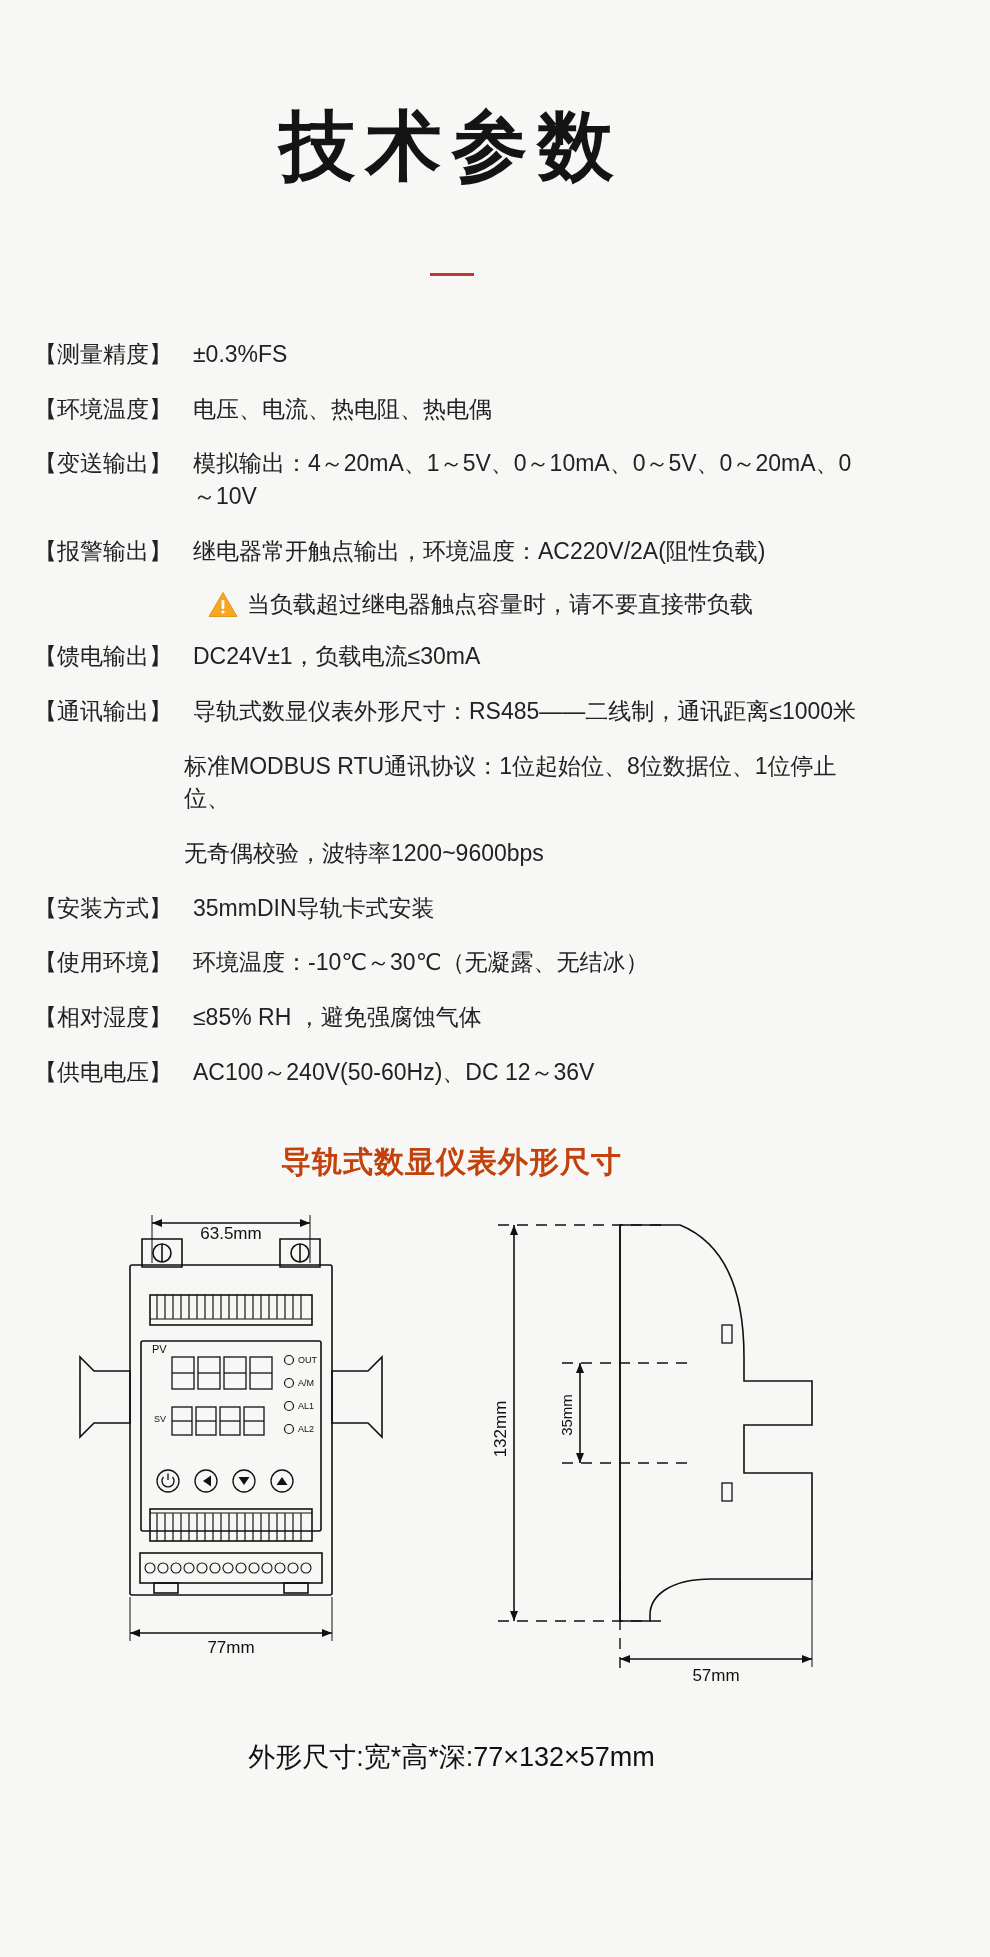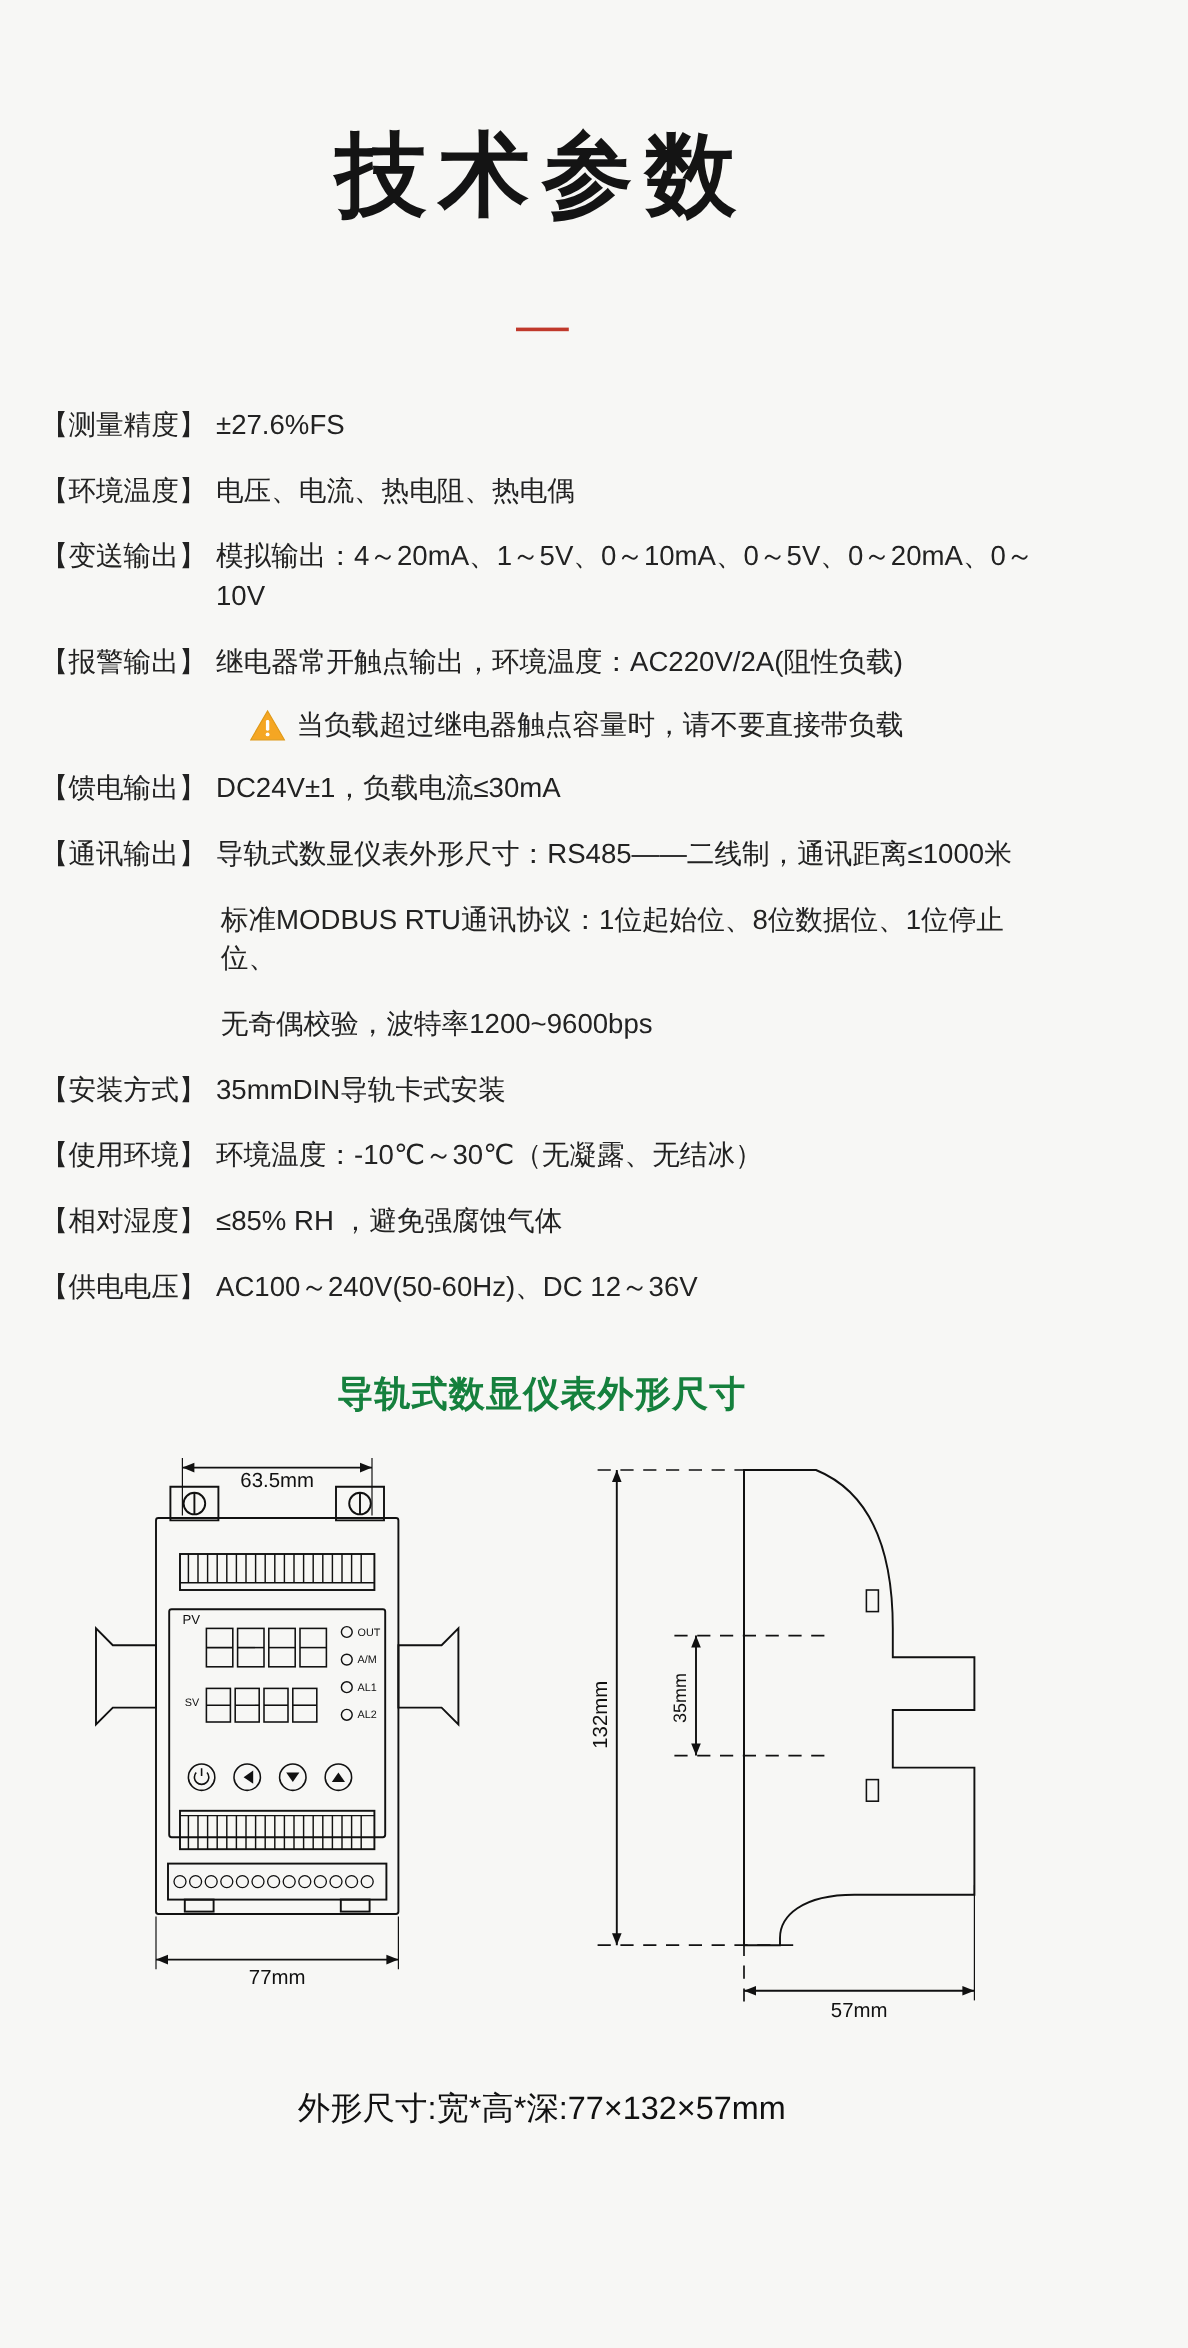--- a/index.html
+++ b/index.html
@@ -40,20 +40,21 @@
   .specs{
     margin:62px 0 0 0;
     padding:0 30px 0 34px;
   }
   .spec-row{
     display:flex;
     align-items:flex-start;
     margin-bottom:22px;
     font-size:23px;
     line-height:1.42;
+    gap:13px;
   }
   .spec-label{
     white-space:nowrap;
     flex:0 0 auto;
     font-size:23px;
   }
   .spec-value{
     margin-left:8px;
     font-size:23px;
   }
@@ -80,21 +81,21 @@
   }
   .warn-icon svg{display:block;}
 
   
   .drawing-title{
     text-align:center;
     font-size:30px;
     font-weight:bold;
     margin-top:54px;
     letter-spacing:1px;
-    color:#15803d;
+    color:#c2410c;
   }
   .drawing-wrap{
     margin-top:18px;
     display:flex;
     justify-content:center;
   }
   .footnote{
     text-align:center;
     font-size:27px;
     margin-top:8px;
@@ -108,21 +109,21 @@
 
 <div class="page">
 
   <div class="title">技术参数</div>
   <div class="title-rule"></div>
 
   <div class="specs">
 
     <div class="spec-row">
       <span class="spec-label">【测量精度】</span>
-      <span class="spec-value">±27.6%FS</span>
+      <span class="spec-value">±0.3%FS</span>
     </div>
 
 
     <div class="spec-row">
       <span class="spec-label">【环境温度】</span>
       <span class="spec-value">电压、电流、热电阻、热电偶</span>
     </div>
 
     <div class="spec-row">
       <span class="spec-label">【变送输出】</span>

